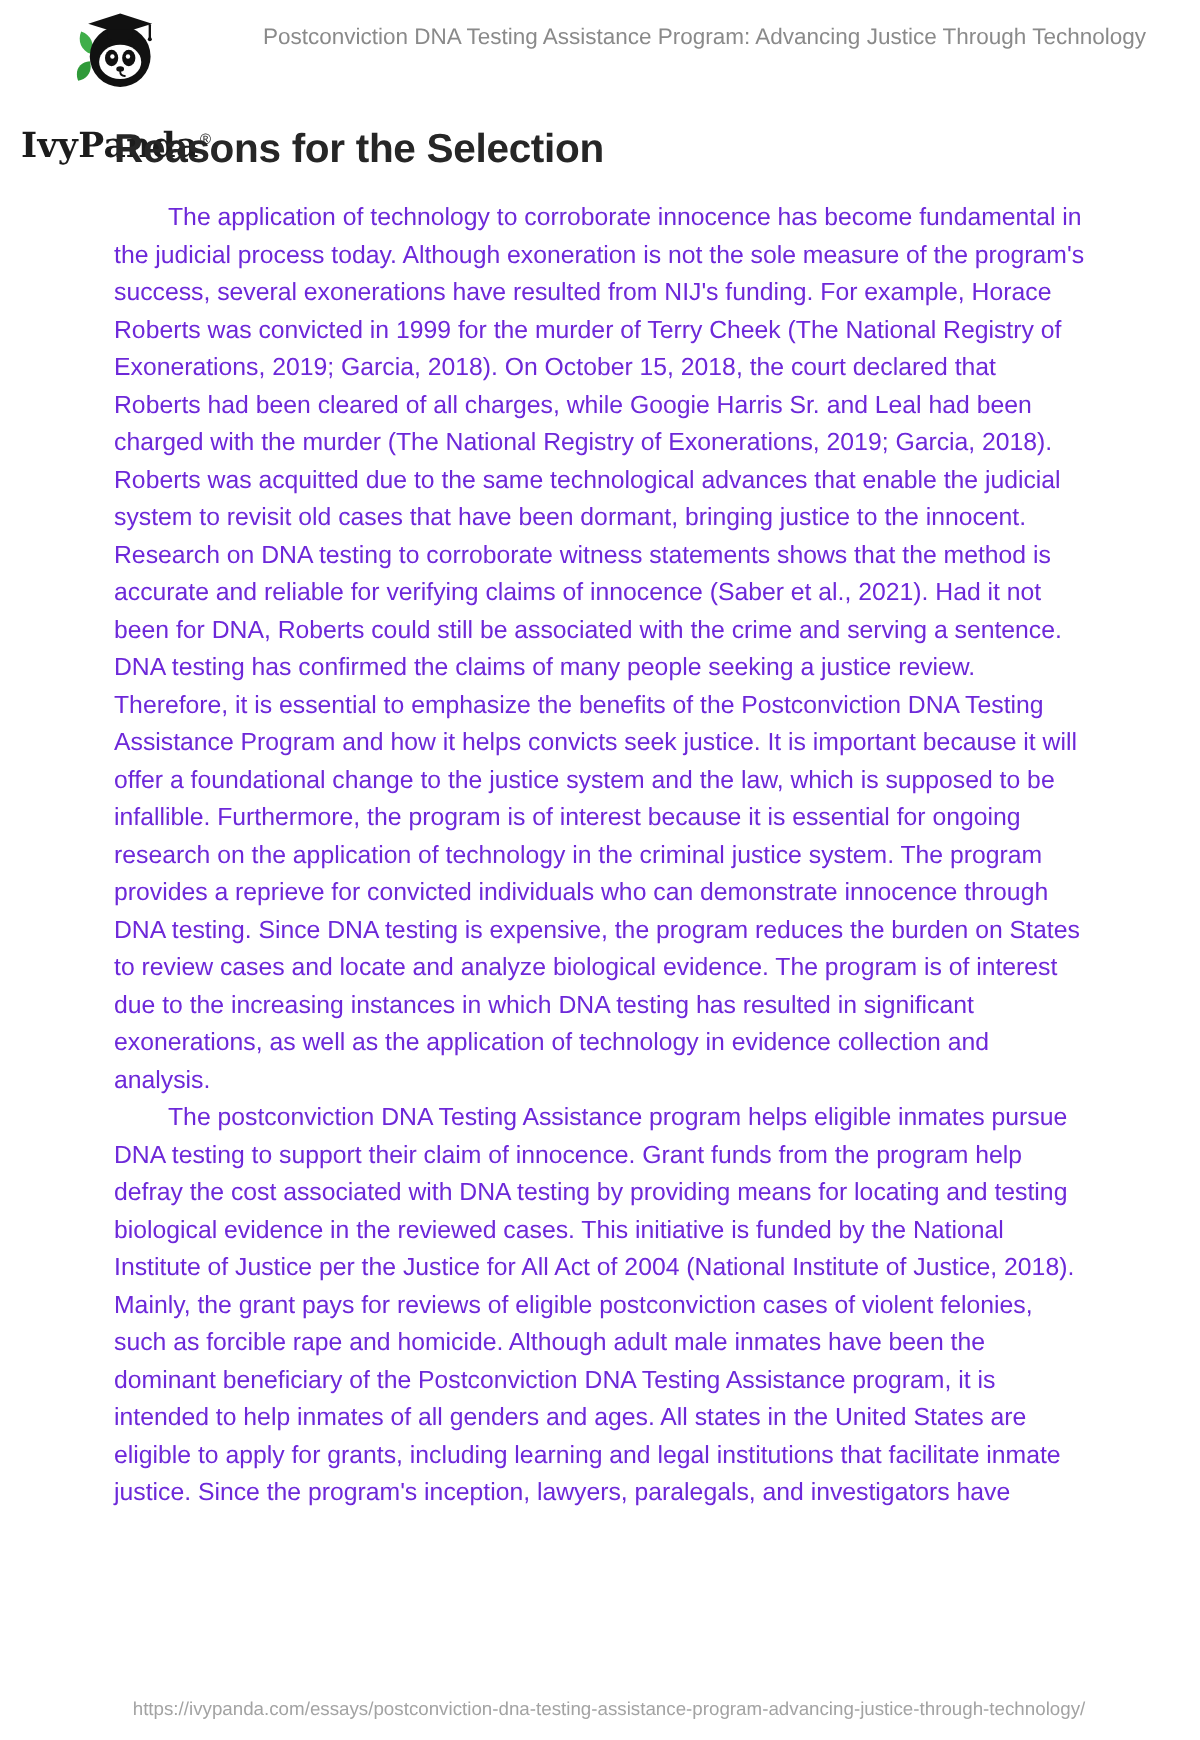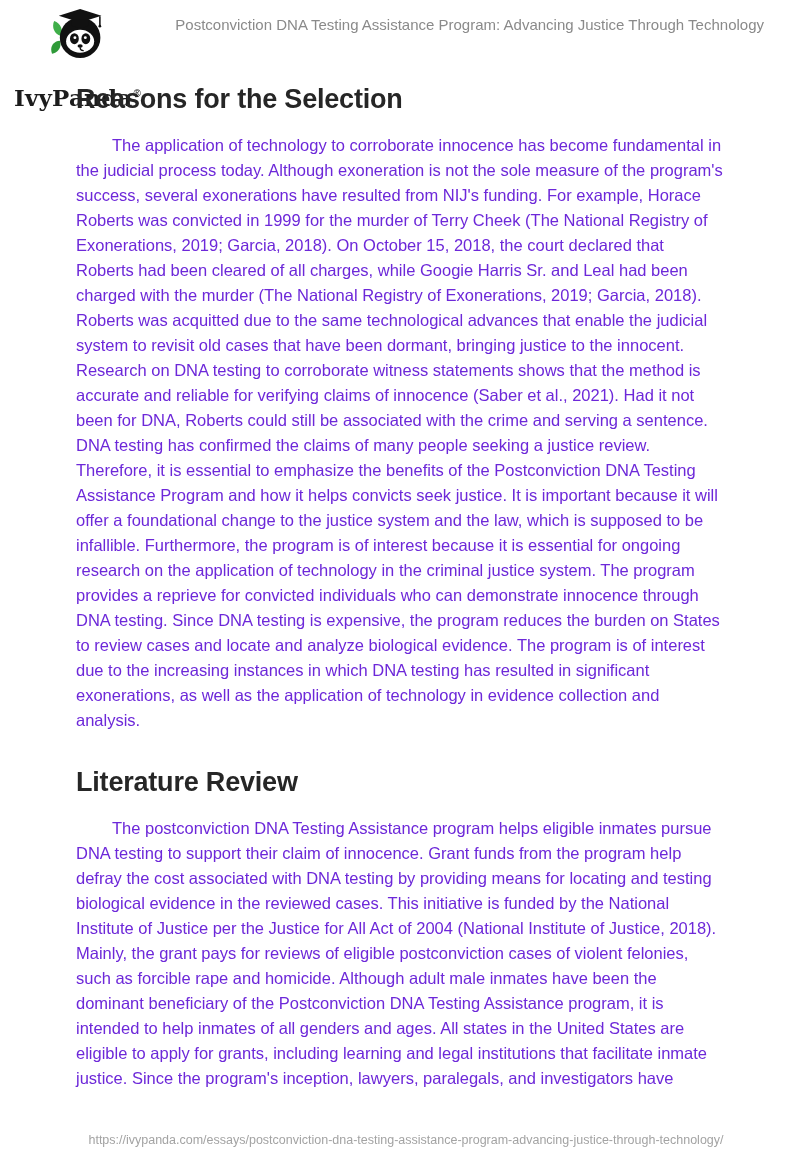--- a/index.html
+++ b/index.html
@@ -123,21 +123,20 @@
       </span>
       <span class="brand-name"><span>IvyPanda</span><sup>®</sup></span>
     </div>
     <div class="doc-title">Postconviction DNA Testing Assistance Program: Advancing Justice Through Technology</div>
   </header>
 
   <main class="content">
     <h1 class="section-heading heading-1">Reasons for the Selection</h1>
     <p class="body-paragraph">The application of technology to corroborate innocence has become fundamental in the judicial process today. Although exoneration is not the sole measure of the program's success, several exonerations have resulted from NIJ's funding. For example, Horace Roberts was convicted in 1999 for the murder of Terry Cheek (The National Registry of Exonerations, 2019; Garcia, 2018). On October 15, 2018, the court declared that Roberts had been cleared of all charges, while Googie Harris Sr. and Leal had been charged with the murder (The National Registry of Exonerations, 2019; Garcia, 2018). Roberts was acquitted due to the same technological advances that enable the judicial system to revisit old cases that have been dormant, bringing justice to the innocent. Research on DNA testing to corroborate witness statements shows that the method is accurate and reliable for verifying claims of innocence (Saber et al., 2021). Had it not been for DNA, Roberts could still be associated with the crime and serving a sentence. DNA testing has confirmed the claims of many people seeking a justice review. Therefore, it is essential to emphasize the benefits of the Postconviction DNA Testing Assistance Program and how it helps convicts seek justice. It is important because it will offer a foundational change to the justice system and the law, which is supposed to be infallible. Furthermore, the program is of interest because it is essential for ongoing research on the application of technology in the criminal justice system. The program provides a reprieve for convicted individuals who can demonstrate innocence through DNA testing. Since DNA testing is expensive, the program reduces the burden on States to review cases and locate and analyze biological evidence. The program is of interest due to the increasing instances in which DNA testing has resulted in significant exonerations, as well as the application of technology in evidence collection and analysis.</p>
 
-    <h1 class="section-heading heading-2">Literature Review</h1>
     <p class="body-paragraph">The postconviction DNA Testing Assistance program helps eligible inmates pursue DNA testing to support their claim of innocence. Grant funds from the program help defray the cost associated with DNA testing by providing means for locating and testing biological evidence in the reviewed cases. This initiative is funded by the National Institute of Justice per the Justice for All Act of 2004 (National Institute of Justice, 2018). Mainly, the grant pays for reviews of eligible postconviction cases of violent felonies, such as forcible rape and homicide. Although adult male inmates have been the dominant beneficiary of the Postconviction DNA Testing Assistance program, it is intended to help inmates of all genders and ages. All states in the United States are eligible to apply for grants, including learning and legal institutions that facilitate inmate justice. Since the program's inception, lawyers, paralegals, and investigators have</p>
   </main>
 
   <footer class="footer">
     <span class="footer-url">https://ivypanda.com/essays/postconviction-dna-testing-assistance-program-advancing-justice-through-technology/</span>
   </footer>
 
 </div>
 
 </body></html>

